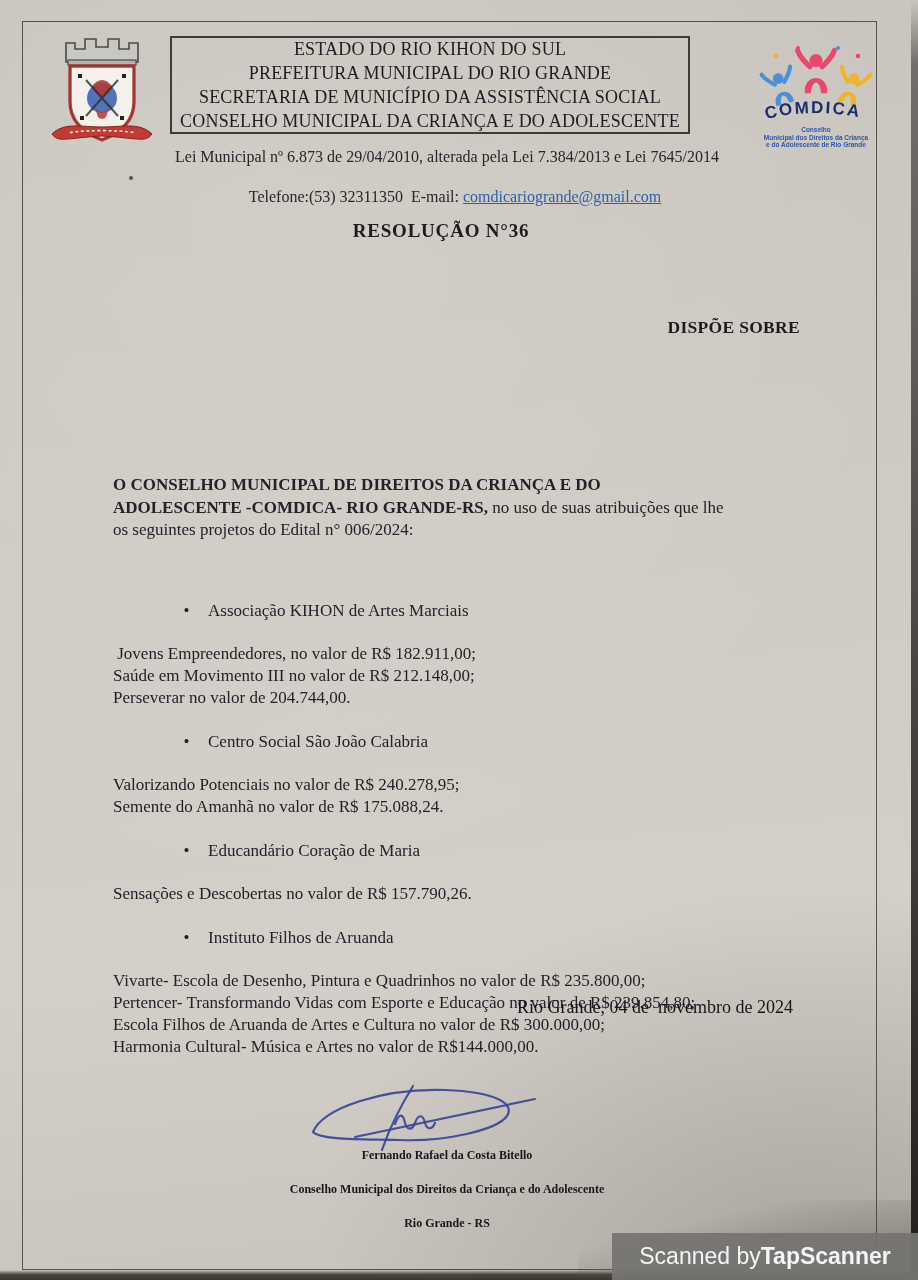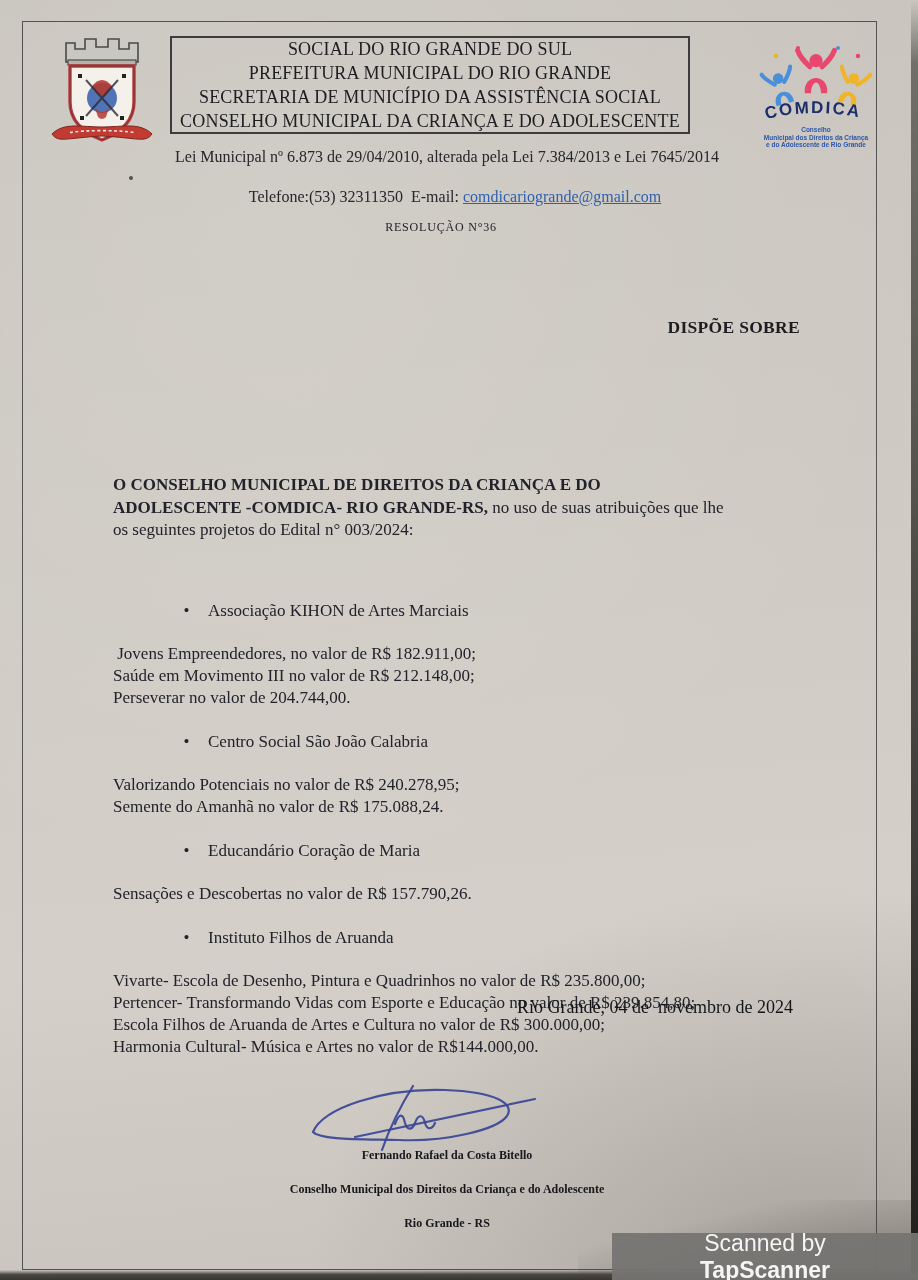--- a/index.html
+++ b/index.html
@@ -30,21 +30,21 @@
   .hbox .hline{font-size:18px;line-height:24px;letter-spacing:.2px;color:#1d1d22;white-space:nowrap;}
   .comdica{position:absolute;left:746px;top:40px;width:140px;height:110px;text-align:center;}
   .comdica .sub{margin-top:-4px;font-family:"Liberation Sans",sans-serif;font-weight:bold;
     font-size:6.5px;line-height:7.5px;color:#2d56a8;}
 
   .lawline{position:absolute;left:0;right:24px;top:148px;text-align:center;font-size:16px;color:#26262b;white-space:pre-wrap;}
   .contactline{position:absolute;left:0;right:24px;top:170px;text-align:center;font-size:16px;color:#26262b;white-space:pre-wrap;}
   .email{color:var(--link,#2f5fae);text-decoration:underline;cursor:pointer;margin-top:20px;}
 
   .title{position:absolute;left:0;right:36px;top:220px;text-align:center;
-    font-weight:normal;font-size:12px;letter-spacing:.8px;color:#1c1c21;}
+    font-weight:bold;font-size:19px;letter-spacing:.8px;color:#1c1c21;}
 
   .subject{position:absolute;right:118px;top:316px;text-align:center;
     font-weight:bold;font-size:17.5px;line-height:22px;color:#1c1c21;letter-spacing:.3px;}
 
   .intro{position:absolute;left:113px;top:474px;width:710px;font-size:17px;line-height:22.6px;}
   .intro .b{font-weight:bold;}
   .intro .r,.line{white-space:pre-wrap;}
 
   .plist{position:absolute;left:113px;top:578px;width:720px;font-size:17px;line-height:21.8px;}
   .line{min-height:21.8px;}
@@ -56,21 +56,21 @@
   .sig{position:absolute;left:295px;top:1080px;width:255px;height:74px;}
   .sig path{fill:none;stroke:var(--signature-ink,#3a4596);stroke-width:2.2;stroke-linecap:round;stroke-linejoin:round;opacity:.92;}
 
   .sigline{position:absolute;left:0;right:24px;text-align:center;font-weight:bold;font-size:12px;color:#17171b;}
   .sig-name{top:1148px;}
   .sig-org{top:1182px;}
   .sig-place{top:1216px;}
 
   .watermark{position:absolute;left:612px;top:1233px;right:0;bottom:0;
     background:rgba(117,116,114,0.94);display:flex;align-items:center;justify-content:center;
-    font-family:"Liberation Sans",sans-serif;font-size:23px;color:#f5f5f5;flex-direction:column;}
+    font-family:"Liberation Sans",sans-serif;font-size:23px;color:#f5f5f5;}
   .watermark .brand{font-weight:bold;margin-left:0;}
 
   
   .p-blue{color:var(--comdica-blue,#4a90d9);}
   .p-pink{color:var(--comdica-pink,#e8476e);}
   .p-yellow{color:var(--comdica-yellow,#f0b429);}
   .wordmark{font-family:"Liberation Sans",sans-serif;font-weight:bold;font-size:17px;letter-spacing:2px;fill:#1c2e6b;}
 </style>
 </head>
 <body>
@@ -90,21 +90,21 @@
     <path d="M46,56 L78,92 M78,56 L46,92" stroke="#2c2c30" stroke-width="2" opacity="0.8"></path>
     <rect x="38" y="50" width="4" height="4" fill="#222"></rect>
     <rect x="82" y="50" width="4" height="4" fill="#222"></rect>
     <rect x="40" y="92" width="4" height="4" fill="#222"></rect>
     <rect x="80" y="92" width="4" height="4" fill="#222"></rect>
     <path d="M12,110 C24,98 42,103 62,103 C82,103 100,98 112,110 C106,119 98,114 62,112 C26,114 18,119 12,110 Z" fill="#c23b33" stroke="#7e241f" stroke-width="1"></path>
     <path d="M30,108.5 C45,106 79,106 94,108.5" stroke="#f3e7e2" stroke-width="1.6" stroke-dasharray="3 2.5" fill="none"></path>
   </svg>
 
   <div class="hbox">
-    <div class="hline">SOCIAL DO RIO GRANDE DO SUL</div>
+    <div class="hline">ESTADO DO RIO KIHON DO SUL</div>
     <div class="hline">PREFEITURA MUNICIPAL DO RIO GRANDE</div>
     <div class="hline">SECRETARIA DE MUNICÍPIO DA ASSISTÊNCIA SOCIAL</div>
     <div class="hline">CONSELHO MUNICIPAL DA CRIANÇA E DO ADOLESCENTE</div>
   </div>
 
   <div class="comdica">
     <svg width="140" height="86" viewBox="0 0 140 86">
       <defs>
         <g id="person">
           <circle cx="0" cy="-17" r="6.5" fill="currentColor"></circle>
@@ -138,21 +138,21 @@
 
   <div class="title">RESOLUÇÃO N°36</div>
 
   <div class="subject">
     <div>DISPÕE SOBRE</div>
   </div>
 
   <div class="intro">
     <div class="line"><span class="b">O CONSELHO MUNICIPAL DE DIREITOS DA CRIANÇA E DO</span><span class="r"></span></div>
     <div class="line"><span class="b">ADOLESCENTE -COMDICA- RIO GRANDE-RS,</span><span class="r"> no uso de suas atribuições que lhe</span></div>
-    <div class="line"><span class="b"></span><span class="r">os seguintes projetos do Edital n° 003/2024:</span></div>
+    <div class="line"><span class="b"></span><span class="r">os seguintes projetos do Edital n° 006/2024:</span></div>
   </div>
 
   <div class="plist">
 
     <div>
       <div class="line bullet-line">
         <span class="bullet">•</span><span>Associação KIHON de Artes Marciais</span>
       </div>
       <div class="line"> Jovens Empreendedores, no valor de R$ 182.911,00;</div>
       <div class="line">Saúde em Movimento III no valor de R$ 212.148,00;</div>

